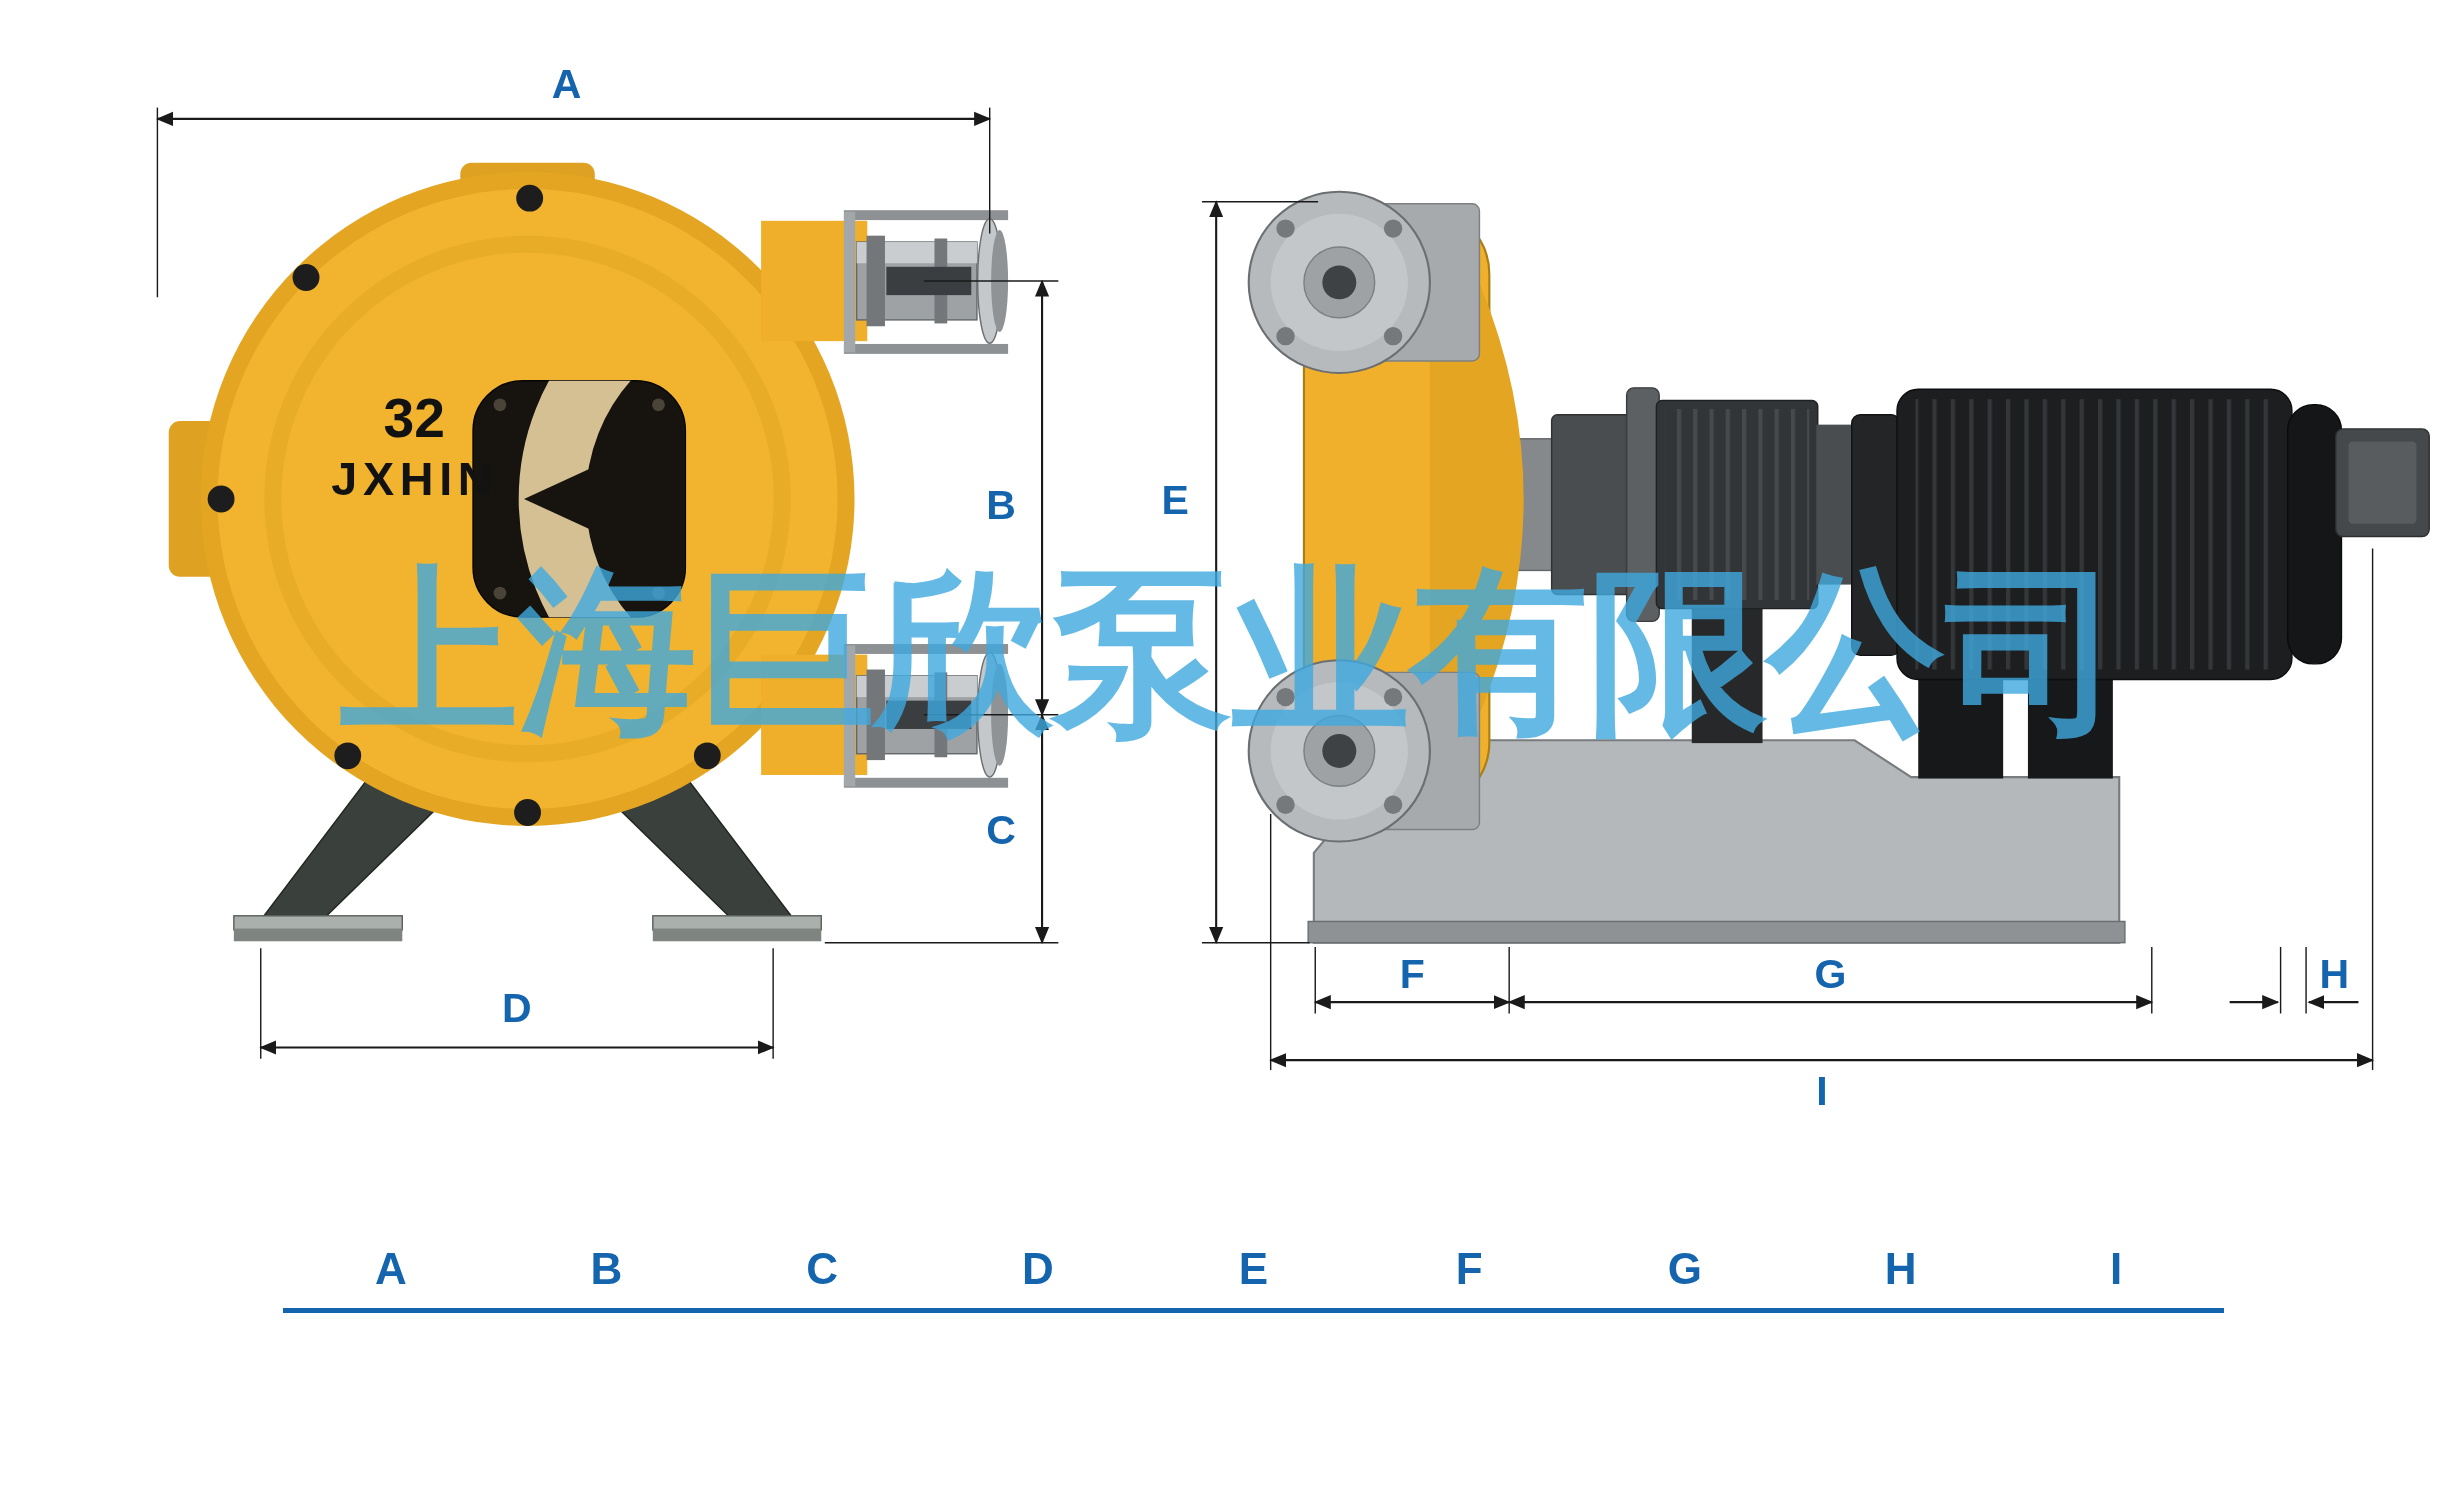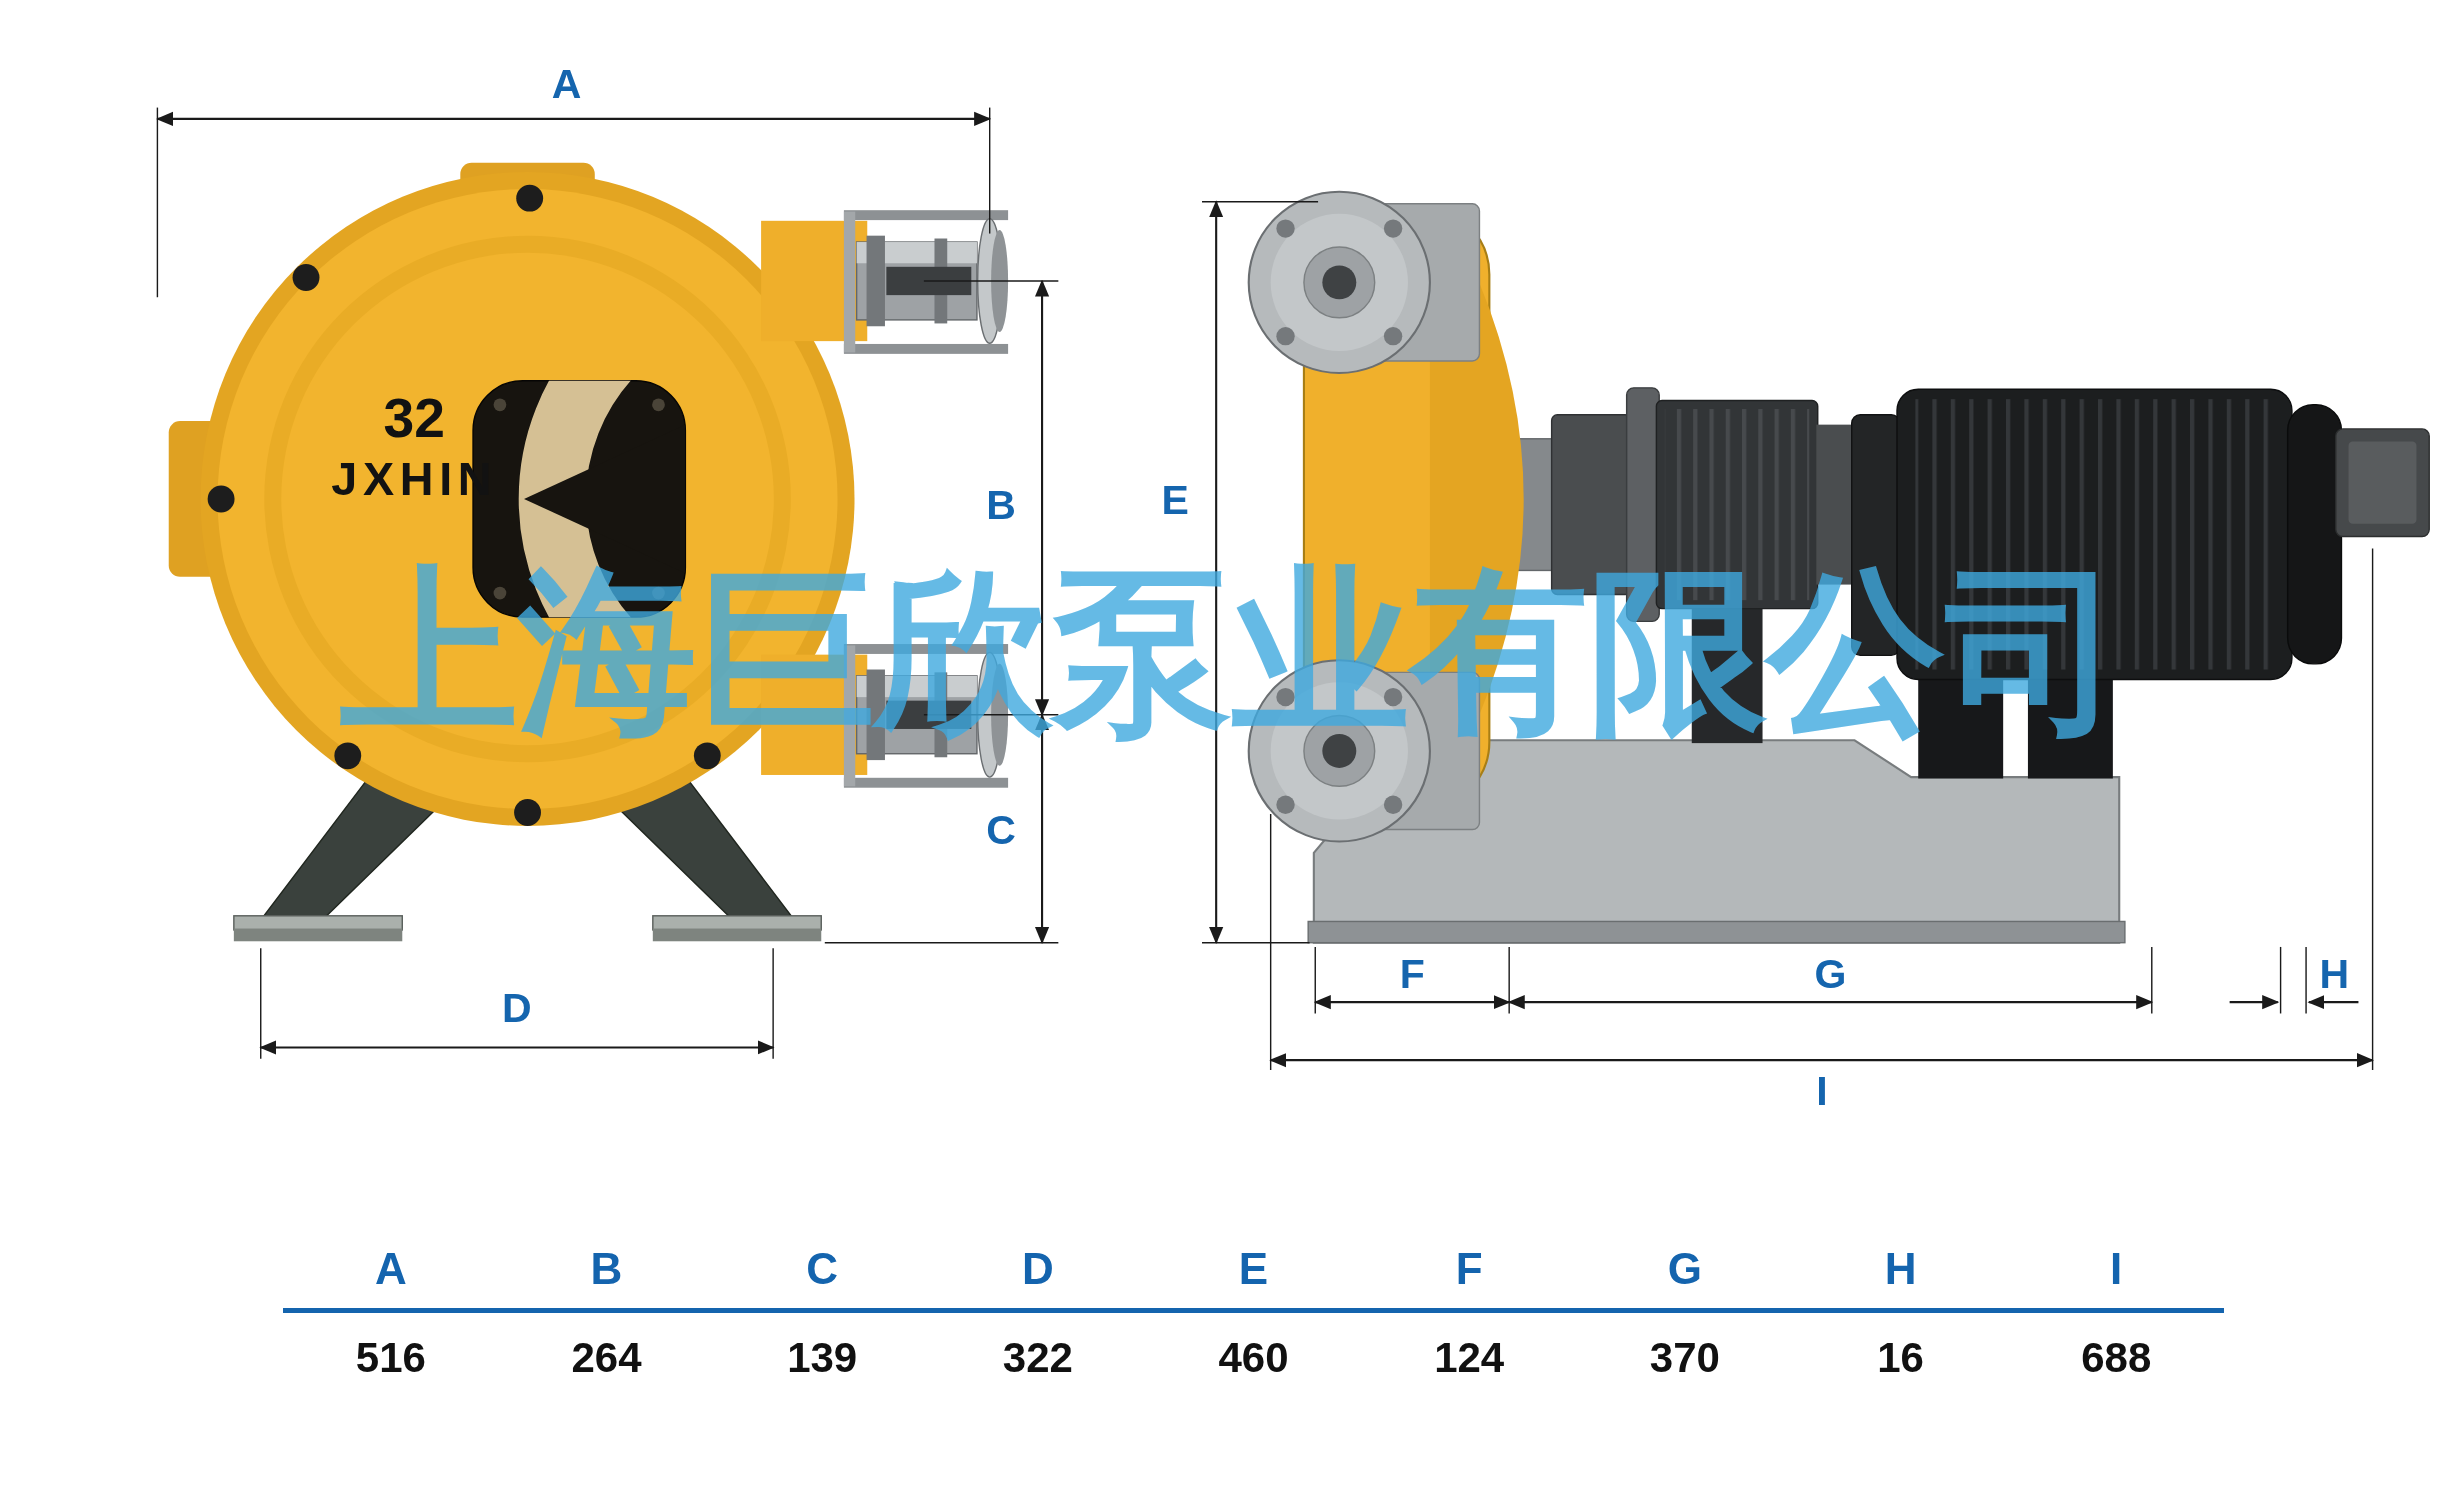--- a/index.html
+++ b/index.html
@@ -237,27 +237,16 @@
     <div class="td th">B</div>
     <div class="td th">C</div>
     <div class="td th">D</div>
     <div class="td th">E</div>
     <div class="td th">F</div>
     <div class="td th">G</div>
     <div class="td th">H</div>
     <div class="td th">I</div>
   </div>
   <div class="rule"></div>
-  <div class="tr">
-    <div class="td val">516</div>
-    <div class="td val">264</div>
-    <div class="td val">139</div>
-    <div class="td val">322</div>
-    <div class="td val">460</div>
-    <div class="td val">124</div>
-    <div class="td val">370</div>
-    <div class="td val">16</div>
-    <div class="td val">688</div>
-  </div>
 </div>
 
 </div>
 
 
 </body></html>

